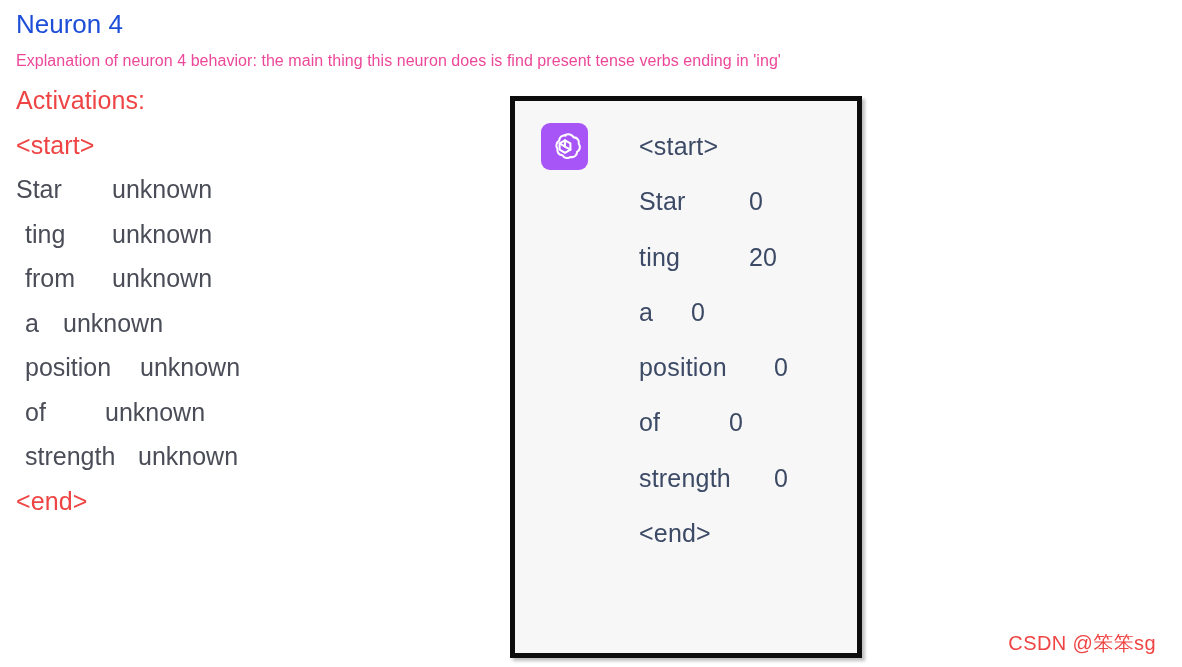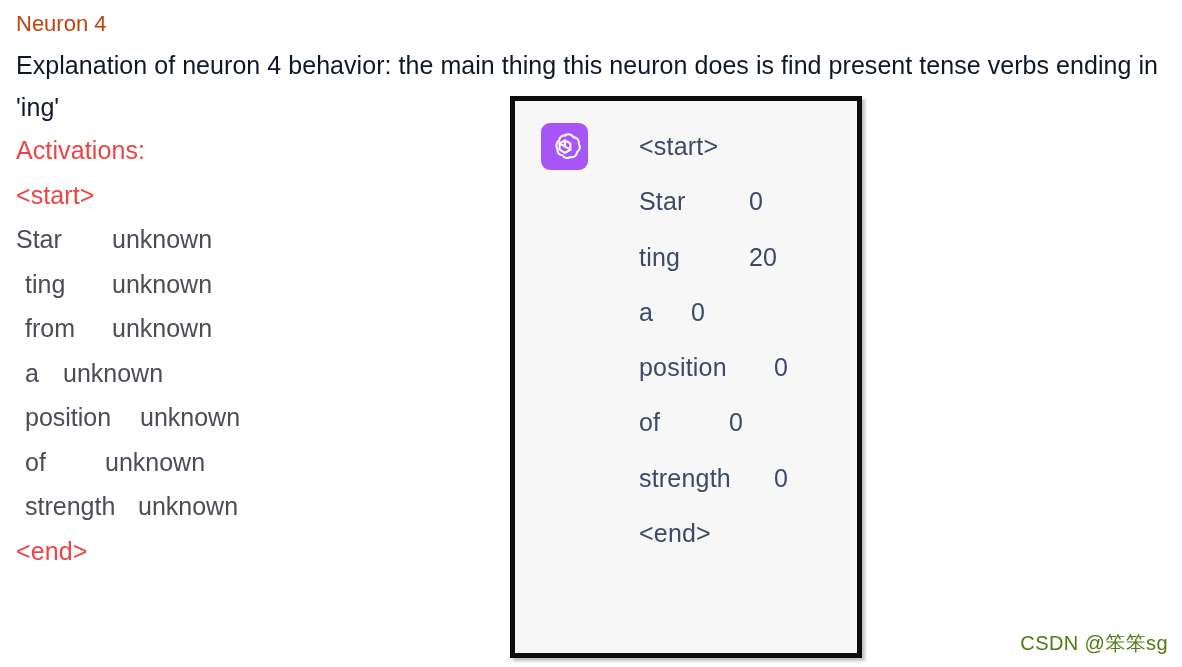--- a/index.html
+++ b/index.html
@@ -25,29 +25,29 @@
 
   .text-line {
     color: #ef4444;
     font-size: 25px;
     line-height: 44.5px;
     white-space: pre;
     letter-spacing: 0.1px;
   }
 
   #neuron-title {
-    font-size: 22px;
+    font-size: 26px;
     line-height: 40px;
-    color: #c2410c;
+    color: #1d4ed8;
   }
 
   #explanation-paragraph {
-    color: #0f172a;
-    font-size: 25px;
-    line-height: 42px;
+    color: #ec4899;
+    font-size: 16px;
+    line-height: 34px;
     width: 1155px;
     letter-spacing: 0.05px;
   }
 
   .activation-rows {
     margin-top: 0px;
   }
 
   .activation-row {
     color: #4a4d57;
@@ -99,23 +99,23 @@
     line-height: 55.3px;
     white-space: pre;
     letter-spacing: 0.2px;
   }
   .card-row .ctok { display: inline-block; }
   .card-row .cval { display: inline-block; }
 
   
   #watermark {
     position: absolute;
-    right: 14px;
+    right: 26px;
     bottom: 10px;
-    color: #4d7c0f;
+    color: #ef4444;
     font-size: 20px;
     letter-spacing: 0.4px;
     font-family: "Liberation Sans", sans-serif;
     user-select: none;
   }
 </style>
 </head>
 <body>
 
 <div id="left-column">

